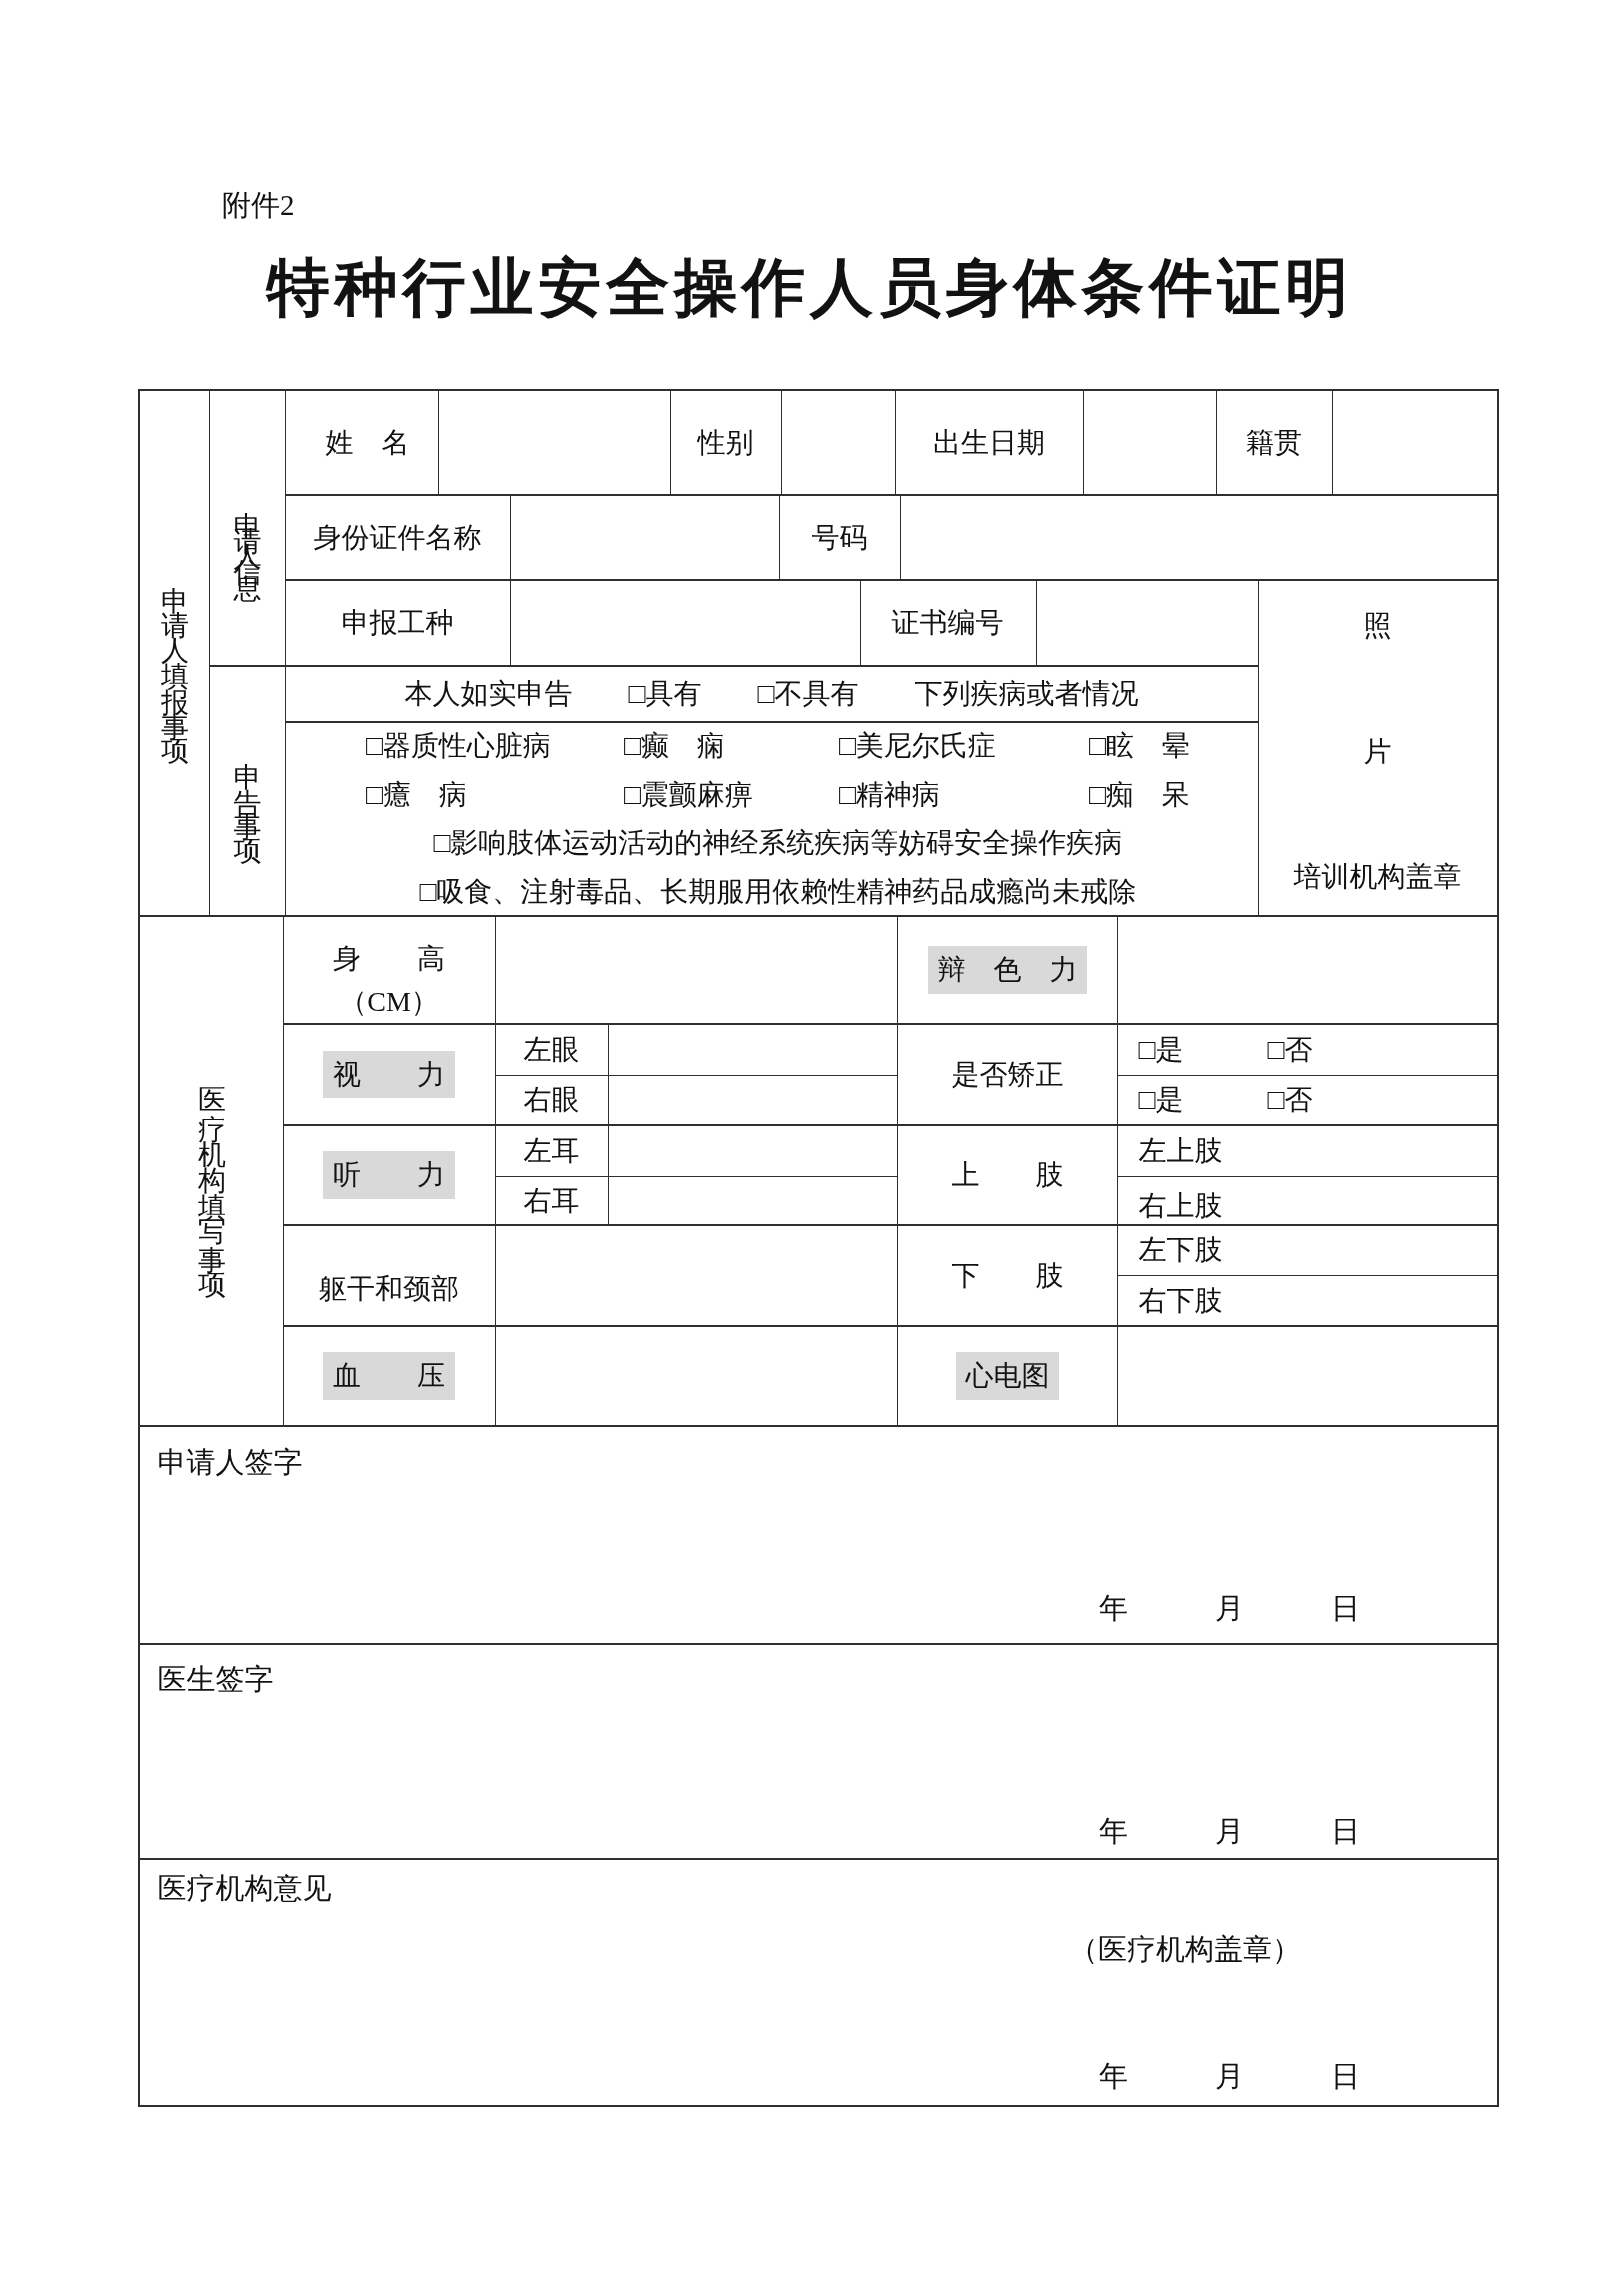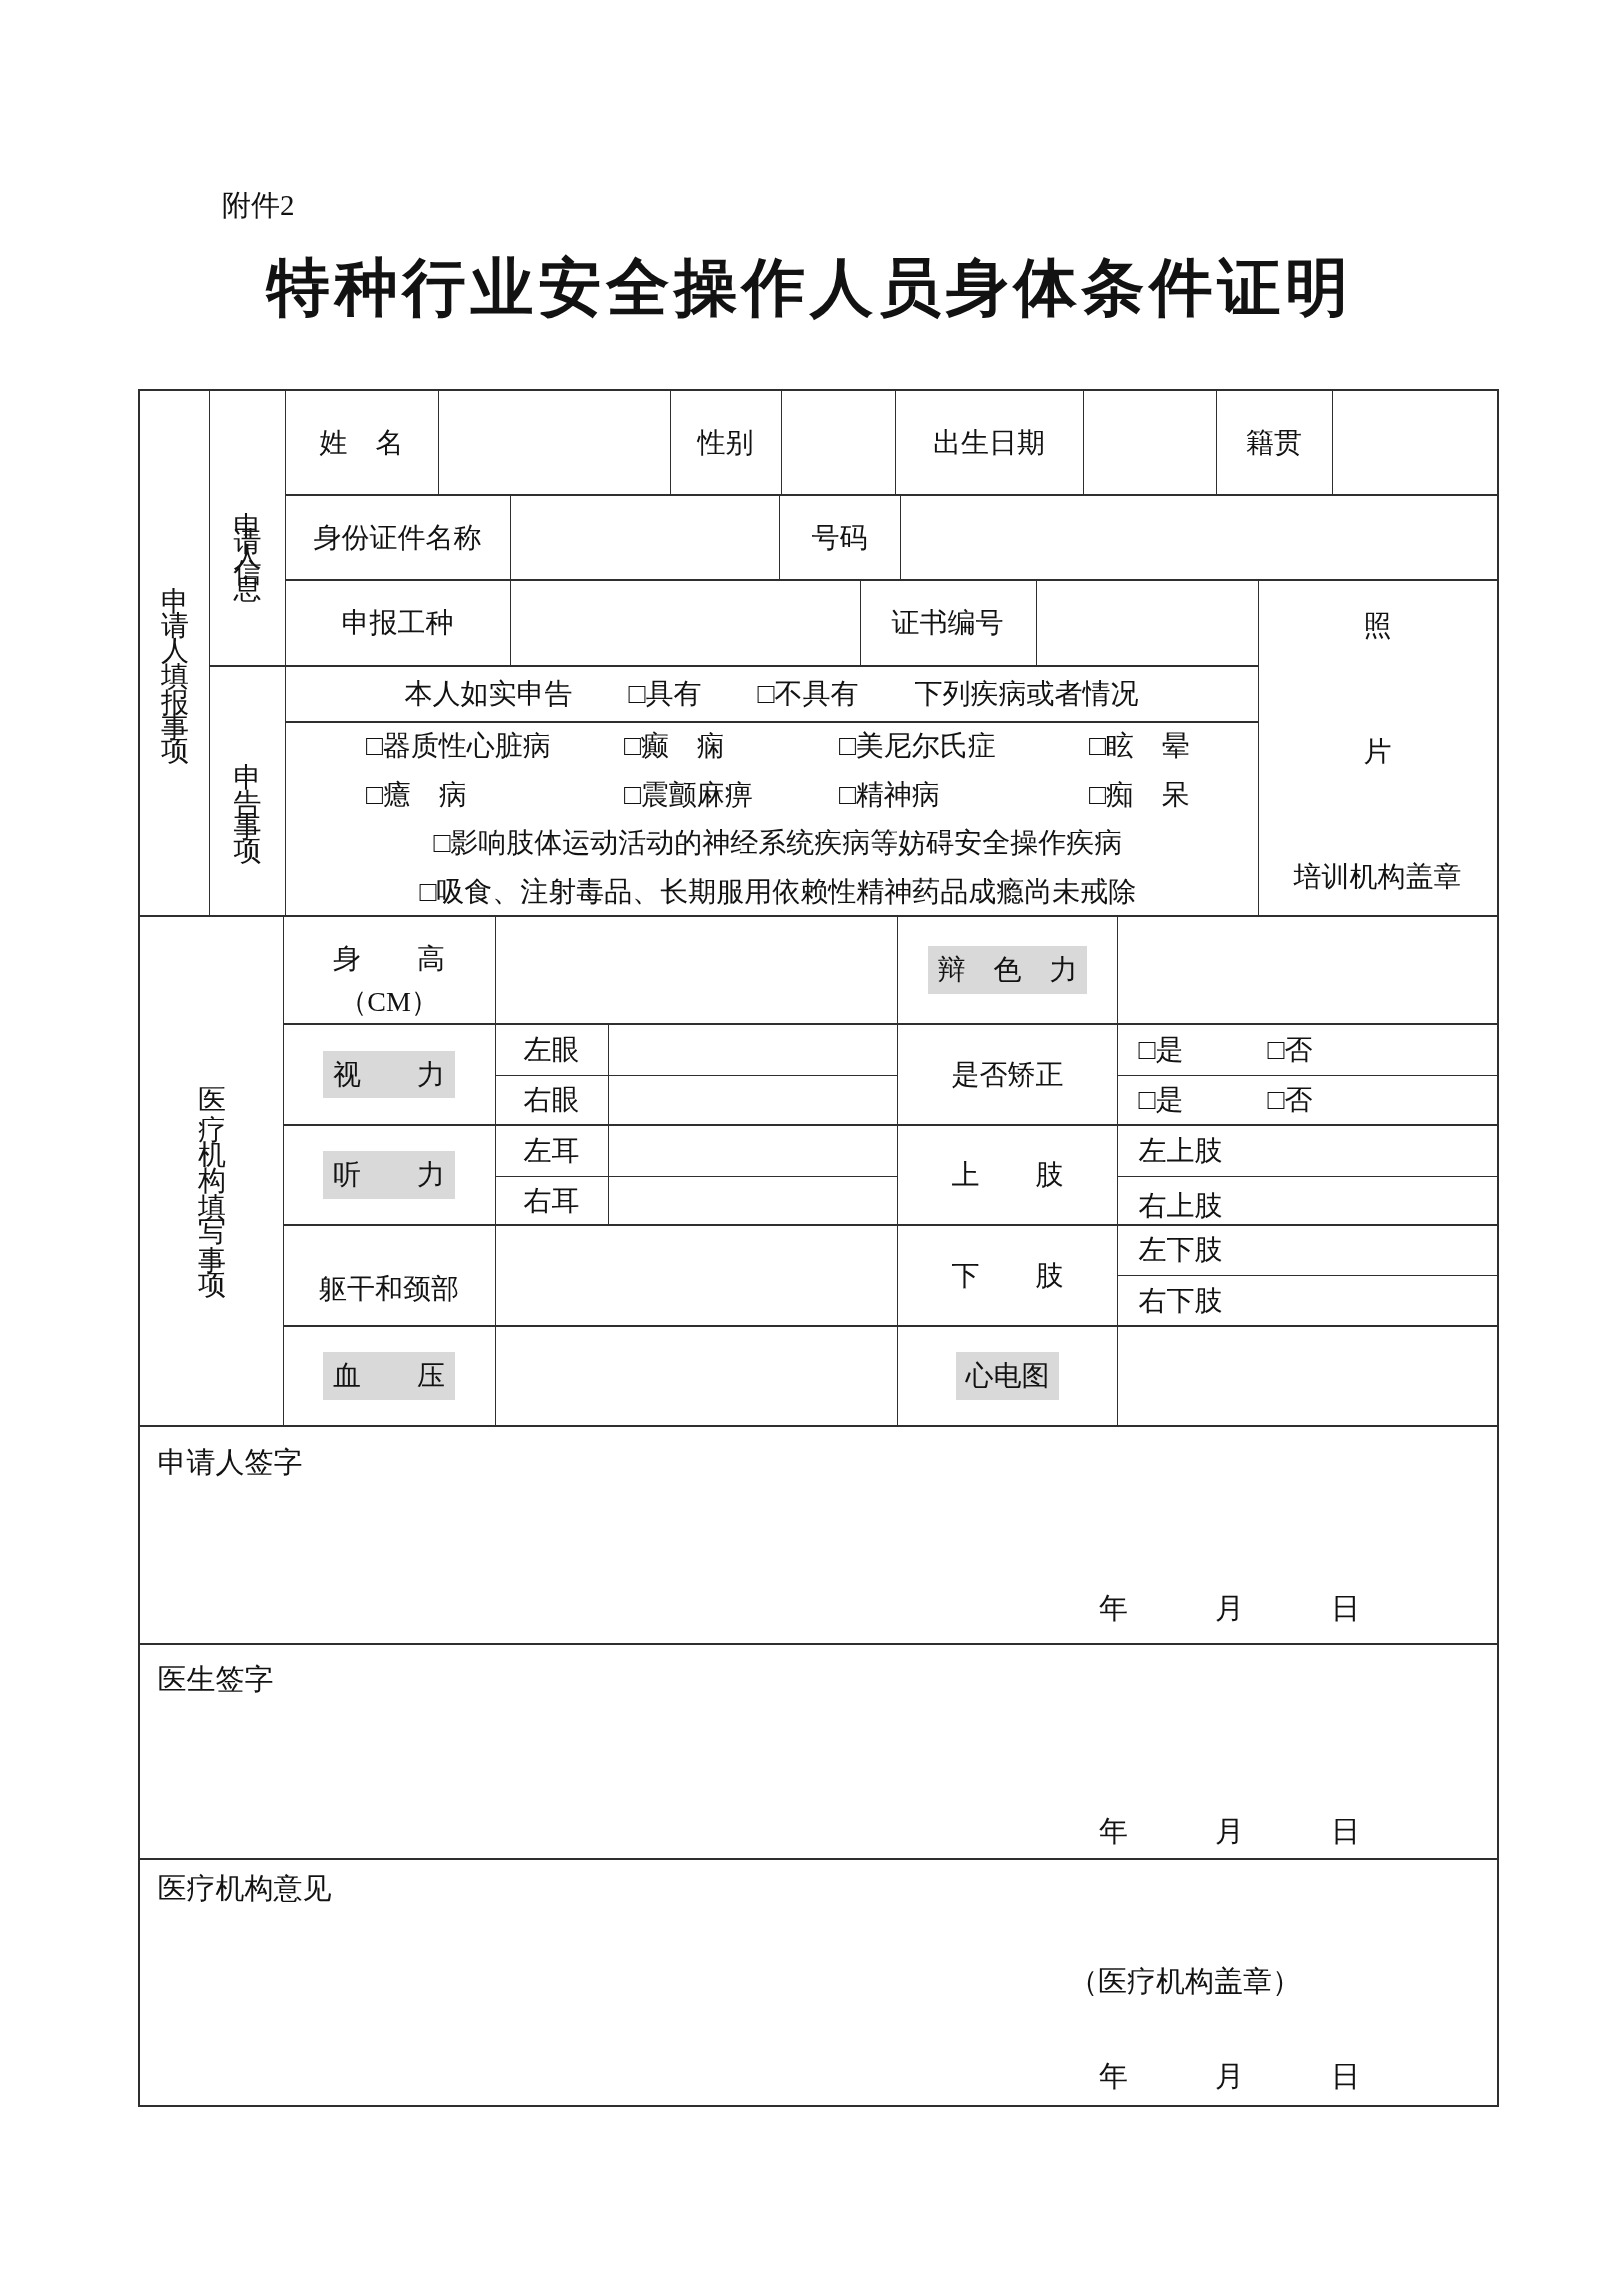--- a/index.html
+++ b/index.html
@@ -80,21 +80,21 @@
     <div class="gl v1" style="left:143px;top:525px;height:510px"></div>
     <div class="gl v1" style="left:355px;top:525px;height:510px"></div>
     <div class="gl v1" style="left:468px;top:633px;height:201px"></div>
     <div class="gl v1" style="left:757px;top:525px;height:510px"></div>
     <div class="gl v1" style="left:977px;top:525px;height:510px"></div>
 
     <div class="c vert" style="left:0;top:0;width:69px;height:525px;letter-spacing:25.5px">申请人填报事项</div>
     <div class="c vert" style="left:69px;top:0;width:76px;height:275px;letter-spacing:15.7px">申请人信息</div>
     <div class="c vert" style="left:69px;top:275px;width:76px;height:250px;letter-spacing:25.5px">申告事项</div>
 
-    <div class="c" style="left:145px;top:0;width:153px;height:104px">姓　名</div>
+    <div class="c" style="left:151px;top:0;width:153px;height:104px">姓　名</div>
     <div class="c" style="left:298px;top:0;width:232px;height:104px"></div>
     <div class="c" style="left:530px;top:0;width:111px;height:104px">性别</div>
     <div class="c" style="left:641px;top:0;width:114px;height:104px"></div>
     <div class="c" style="left:755px;top:0;width:188px;height:104px">出生日期</div>
     <div class="c" style="left:943px;top:0;width:133px;height:104px"></div>
     <div class="c" style="left:1076px;top:0;width:116px;height:104px">籍贯</div>
     <div class="c" style="left:1192px;top:0;width:166px;height:104px"></div>
 
     <div class="c" style="left:145px;top:104px;width:225px;height:85px">身份证件名称</div>
     <div class="c" style="left:370px;top:104px;width:269px;height:85px"></div>
@@ -184,18 +184,18 @@
     </div>
     <div class="c" style="left:977px;top:935px;width:380px;height:100px"></div>
 
     <div class="slabel" style="top:1052px">申请人签字</div>
     <div class="date" style="top:1198px">年　　　月　　　日</div>
 
     <div class="slabel" style="top:1269px">医生签字</div>
     <div class="date" style="top:1421px">年　　　月　　　日</div>
 
     <div class="slabel" style="top:1478px">医疗机构意见</div>
-    <div class="seal" style="top:1571px">（医疗机构盖章）</div>
+    <div class="seal" style="top:1539px">（医疗机构盖章）</div>
     <div class="date" style="top:1666px">年　　　月　　　日</div>
 
   </div>
 </div>
 
 
 </body></html>

